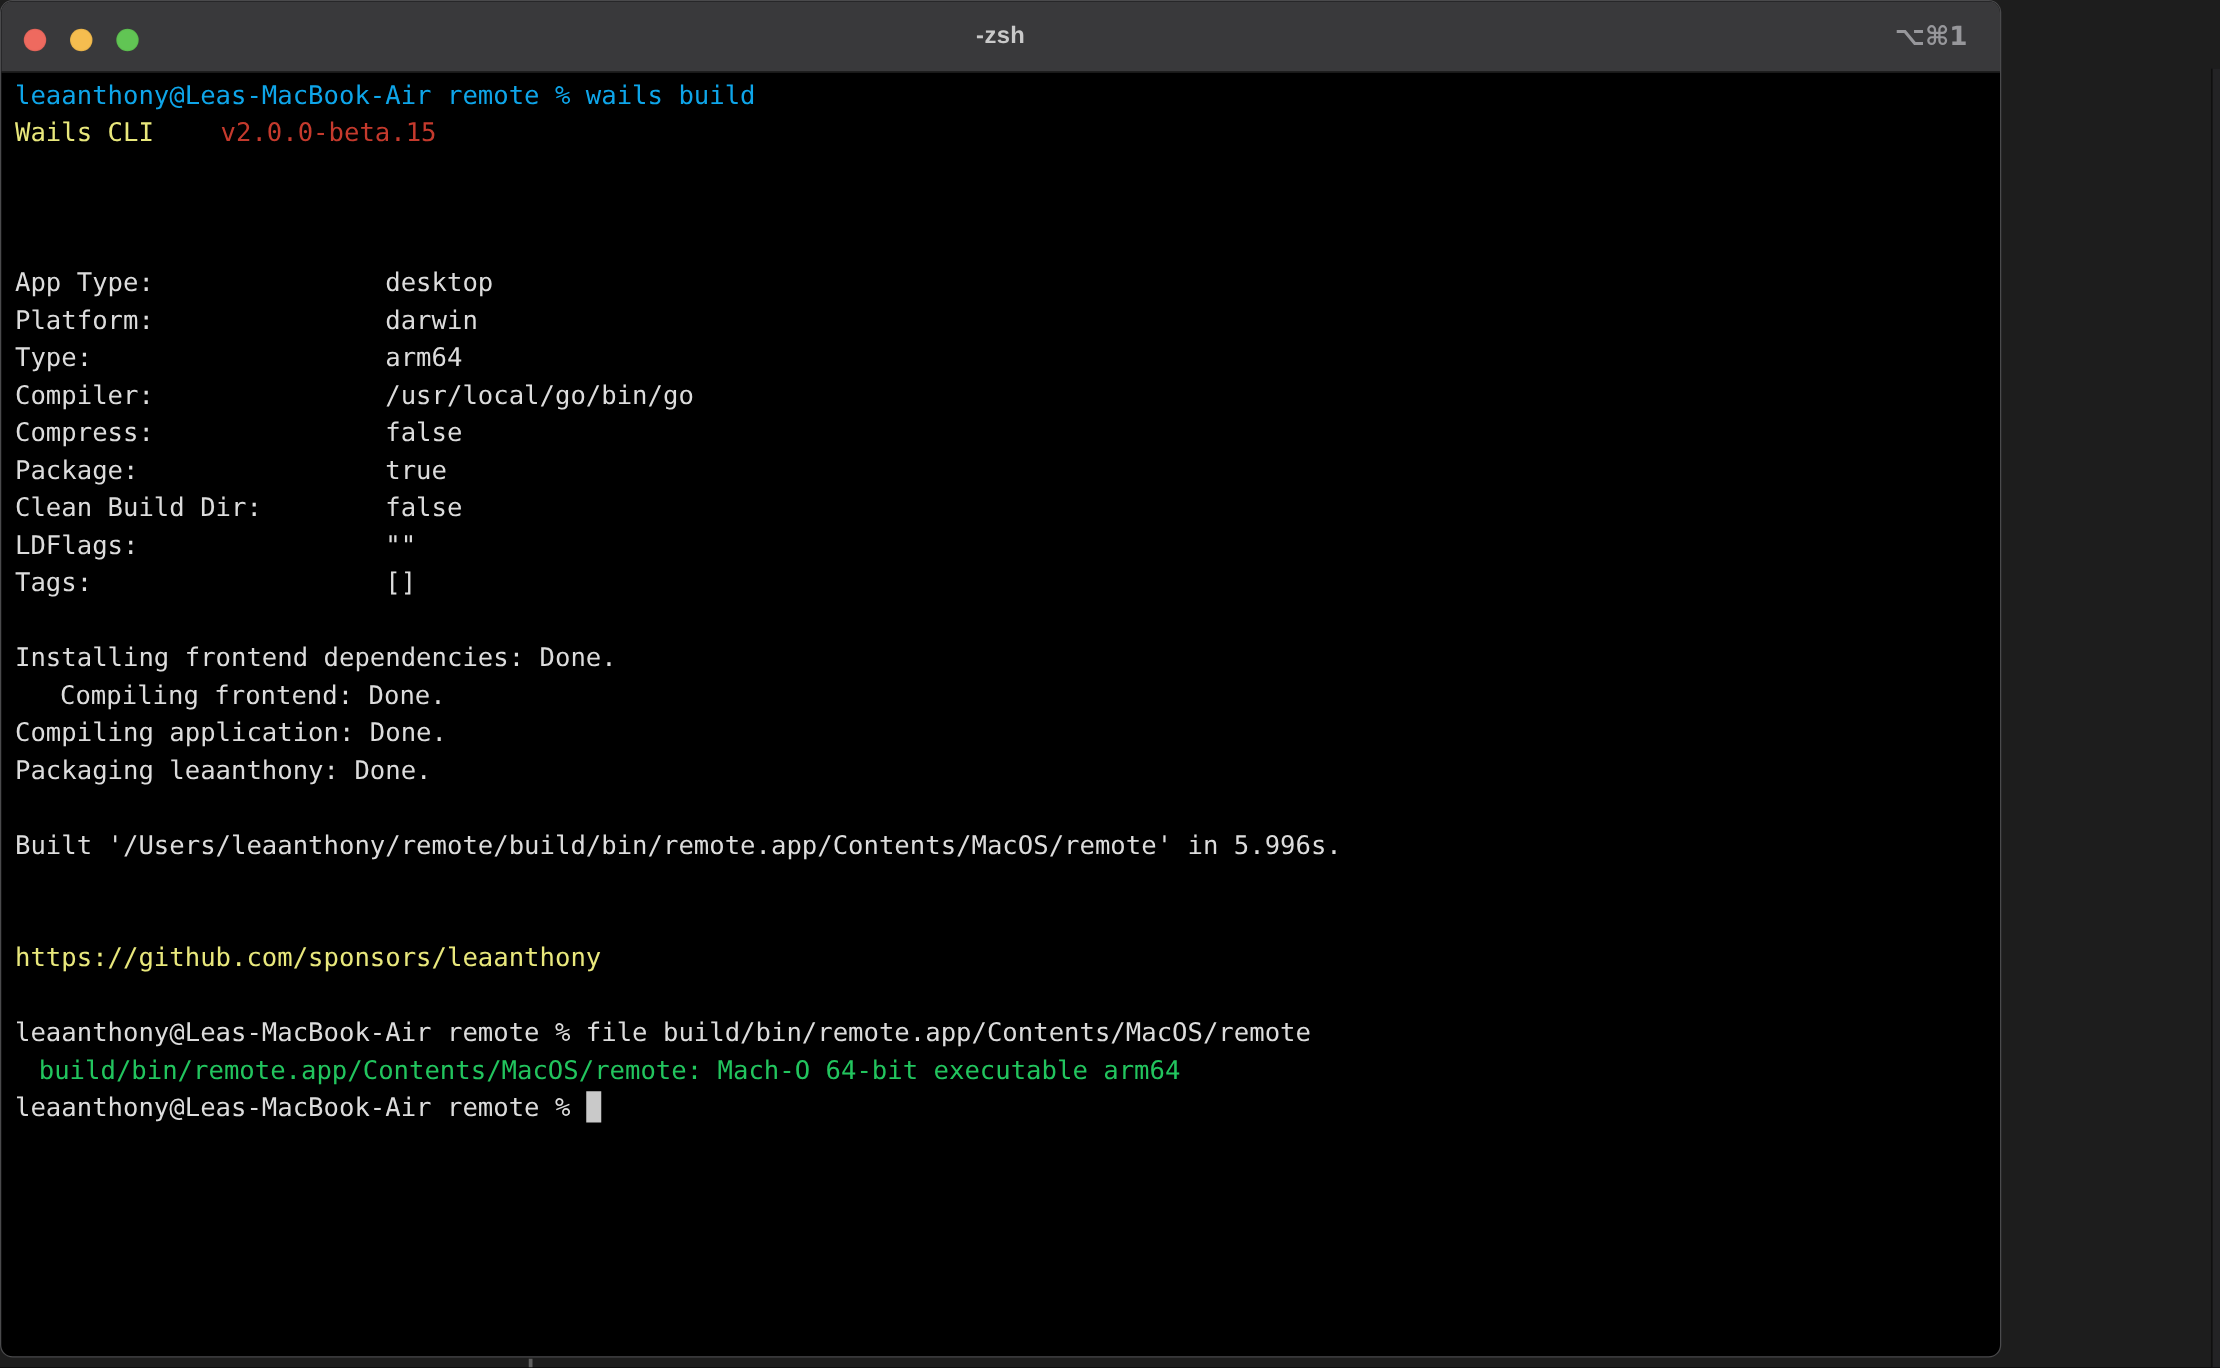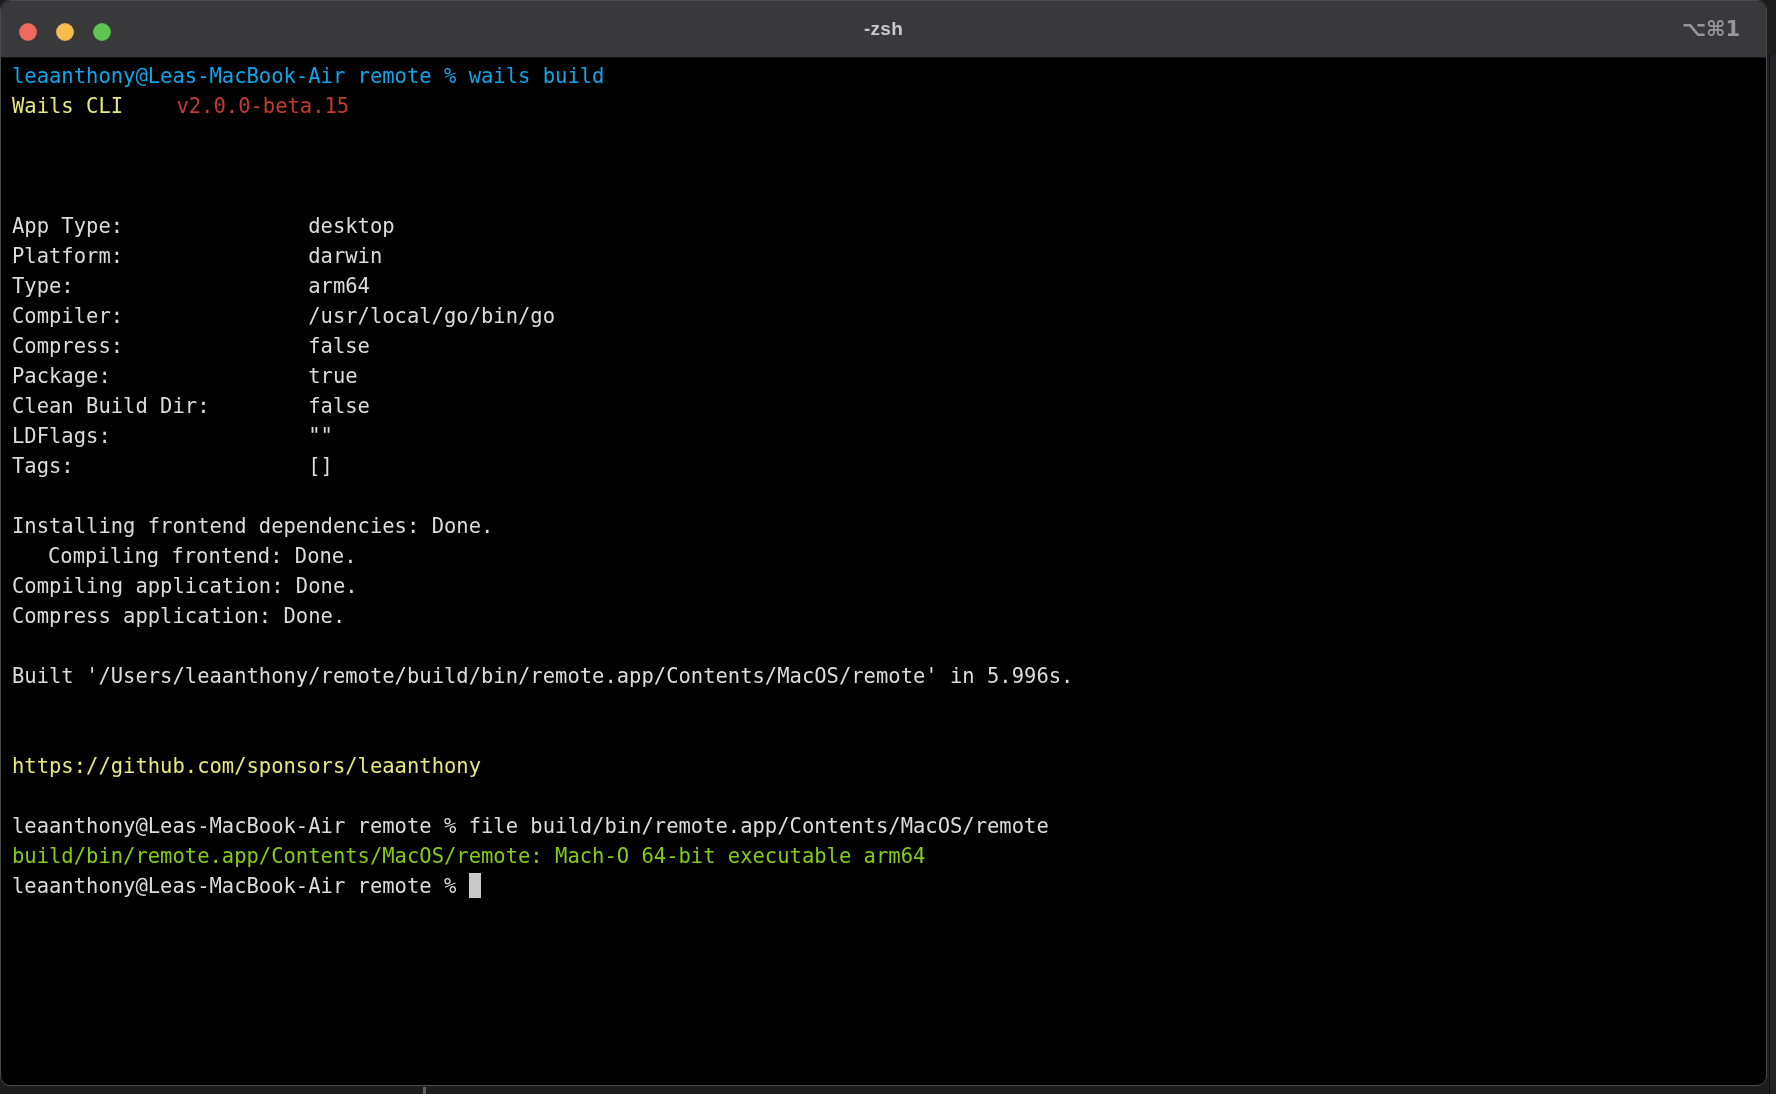--- a/index.html
+++ b/index.html
@@ -13,21 +13,21 @@
     position: relative;
     overflow: hidden;
     font-family: "Liberation Sans", sans-serif;
   }
 
   
   .terminal-window {
     position: absolute;
     left: 0;
     top: 0;
-    width: 1767px;
+    width: 1601px;
     height: 1086px;
     background: #000000;
     border: 1px solid #4a4a4c;
     border-radius: 10px;
     overflow: hidden;
     box-sizing: border-box;
   }
 
   
   .titlebar {
@@ -139,27 +139,27 @@
       <div class="line"><span class="kv-label">Compiler:</span><span>/usr/local/go/bin/go</span></div>
       <div class="line"><span class="kv-label">Compress:</span><span>false</span></div>
       <div class="line"><span class="kv-label">Package:</span><span>true</span></div>
       <div class="line"><span class="kv-label">Clean Build Dir:</span><span>false</span></div>
       <div class="line"><span class="kv-label">LDFlags:</span><span>""</span></div>
       <div class="line"><span class="kv-label">Tags:</span><span>[]</span></div>
       <div class="line" style="color: transparent;">&nbsp;</div>
       <div class="line"><span style="color: rgb(220, 220, 220);">Installing frontend dependencies: Done.</span></div>
       <div class="line"><span style="color: rgb(220, 220, 220); margin-left: 36px;">Compiling frontend: Done.</span></div>
       <div class="line"><span style="color: rgb(220, 220, 220);">Compiling application: Done.</span></div>
-      <div class="line"><span style="color: rgb(220, 220, 220);">Compress application: Done.</span></div>
+      <div class="line"><span style="color: rgb(220, 220, 220);">Packaging leaanthony: Done.</span></div>
       <div class="line" style="color: transparent;">&nbsp;</div>
       <div class="line"><span style="color: rgb(220, 220, 220);">Built '/Users/leaanthony/remote/build/bin/remote.app/Contents/MacOS/remote' in 5.996s.</span></div>
       <div class="line" style="color: transparent;">&nbsp;</div>
       <div class="line" style="color: transparent;">&nbsp;</div>
       <div class="line"><span style="color: rgb(233, 232, 124);">https://github.com/sponsors/leaanthony</span></div>
       <div class="line" style="color: transparent;">&nbsp;</div>
       <div class="line"><span style="color: rgb(220, 220, 220);">leaanthony@Leas-MacBook-Air remote % file build/bin/remote.app/Contents/MacOS/remote</span></div>
-      <div class="line"><span style="color: #84cc16;">build/bin/remote.app/Contents/MacOS/remote: Mach-O 64-bit executable arm64</span></div>
+      <div class="line"><span style="color: #22c55e; margin-left: 19px;">build/bin/remote.app/Contents/MacOS/remote: Mach-O 64-bit executable arm64</span></div>
       <div class="line"><span style="color: rgb(220, 220, 220);">leaanthony@Leas-MacBook-Air remote % </span><span class="terminal-cursor" style="background: rgb(201, 201, 201);"></span></div>
     </div>
 </div>
 
 <div class="bg-right-strip"></div>
 <div class="bg-fragment-line"></div>
 
 </body></html>

